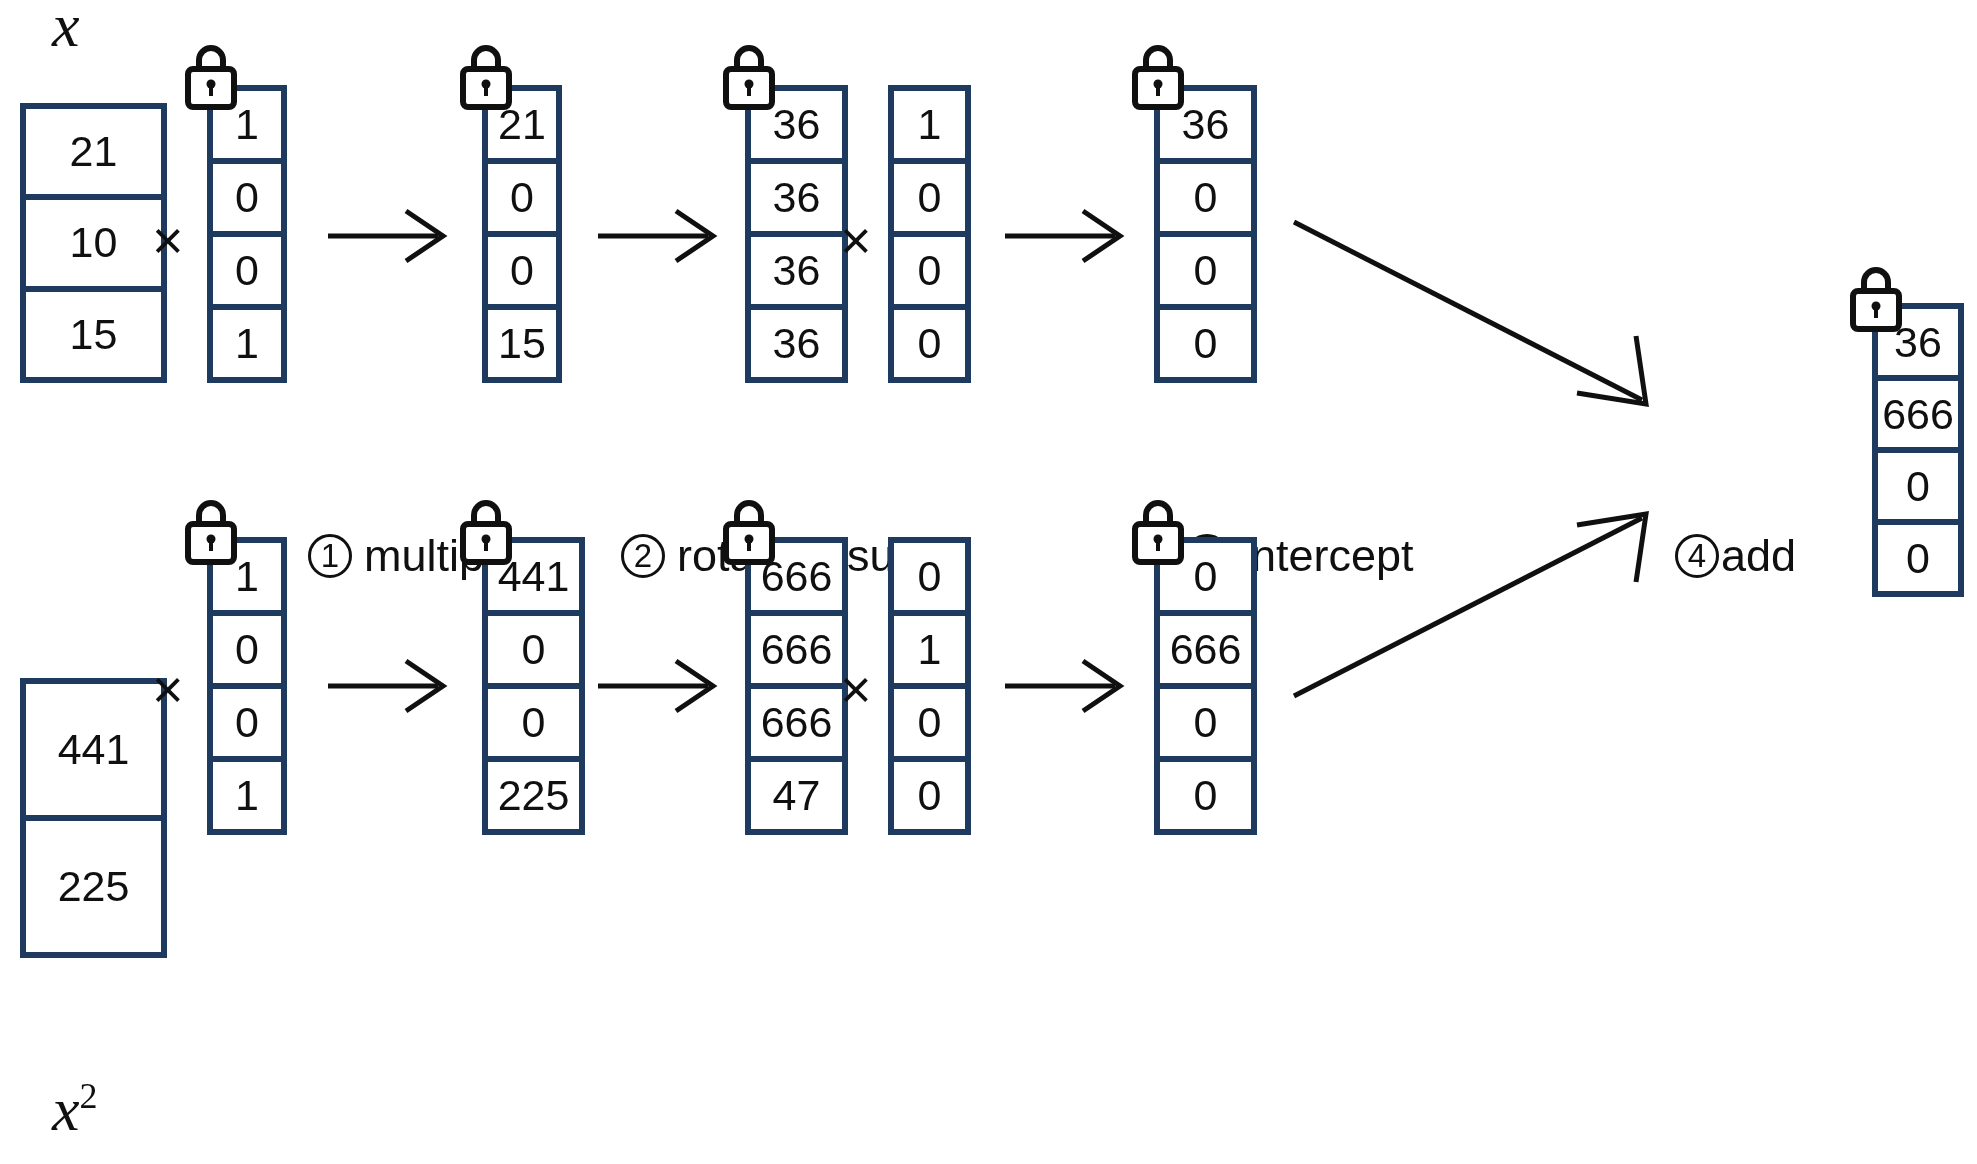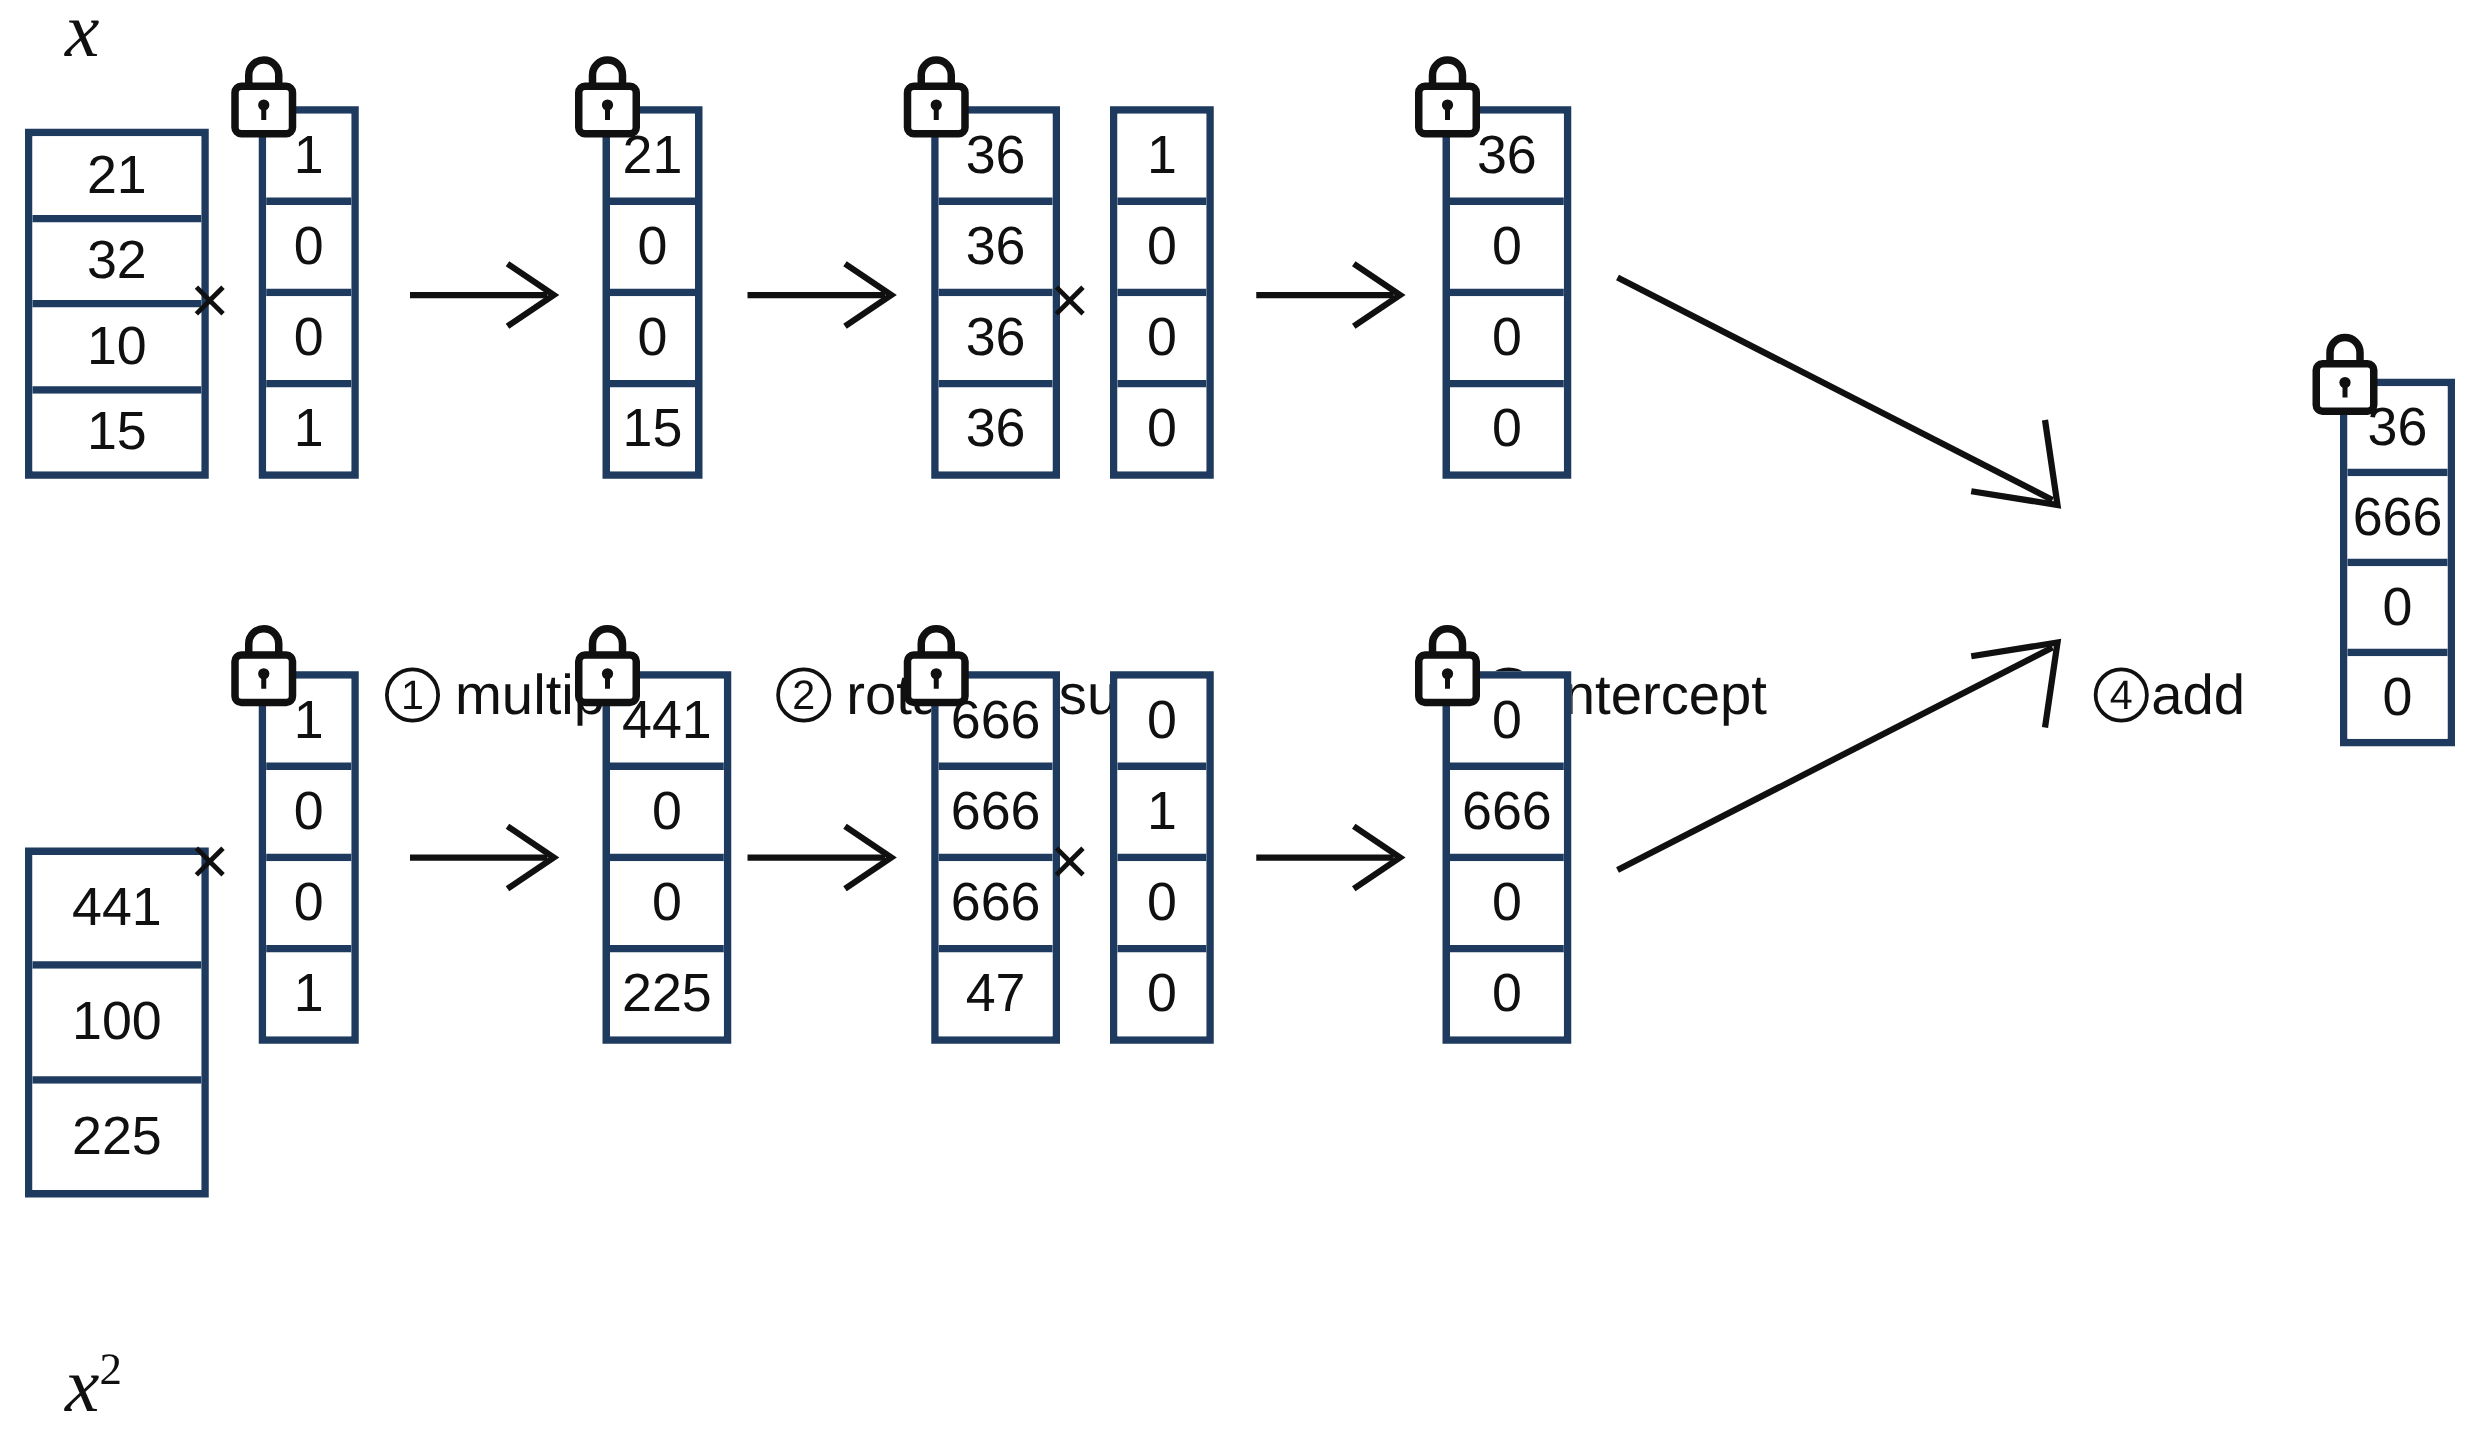--- a/index.html
+++ b/index.html
@@ -118,21 +118,20 @@
 <body>
 
 <div id="canvas">
 
   <div class="varlabel" style="left:52px; top:-6px;">x</div>
 
   <div class="varlabel" style="left:52px; top:1078px;"><span>x</span><sup>2</sup></div>
 
   <div class="vec" style="left:20px; top:103px; width:147px; height:280px;">
     <div class="cell">21</div>
-    <div class="cell">32</div>
     <div class="cell">10</div>
     <div class="cell">15</div>
   </div>
 
   <div class="times" style="left:152px; top:213px;">×</div>
 
   <div class="lock" style="left:180px; top:40px;">
     <svg viewBox="0 0 62 74">
       <path d="M19 30 V20 a12 12 0 0 1 24 0 V30" fill="none" stroke="#101010" stroke-width="6"></path>
       <rect x="8" y="29" width="46" height="38" rx="5" fill="#ffffff" stroke="#101010" stroke-width="6"></rect>
@@ -237,21 +236,20 @@
     <span class="lbl">intercept</span>
   </div>
 
   <div class="step tight" style="left:1675px; top:533px;">
     <span class="num">4</span>
     <span class="lbl">add</span>
   </div>
 
   <div class="vec" style="left:20px; top:678px; width:147px; height:280px;">
     <div class="cell">441</div>
-    <div class="cell">100</div>
     <div class="cell">225</div>
   </div>
 
   <div class="times" style="left:152px; top:662px; top:662px;">×</div>
 
   <div class="lock" style="left:180px; top:495px;">
     <svg viewBox="0 0 62 74">
       <path d="M19 30 V20 a12 12 0 0 1 24 0 V30" fill="none" stroke="#101010" stroke-width="6"></path>
       <rect x="8" y="29" width="46" height="38" rx="5" fill="#ffffff" stroke="#101010" stroke-width="6"></rect>
       <circle cx="31" cy="44" r="4.5" fill="#101010"></circle>

